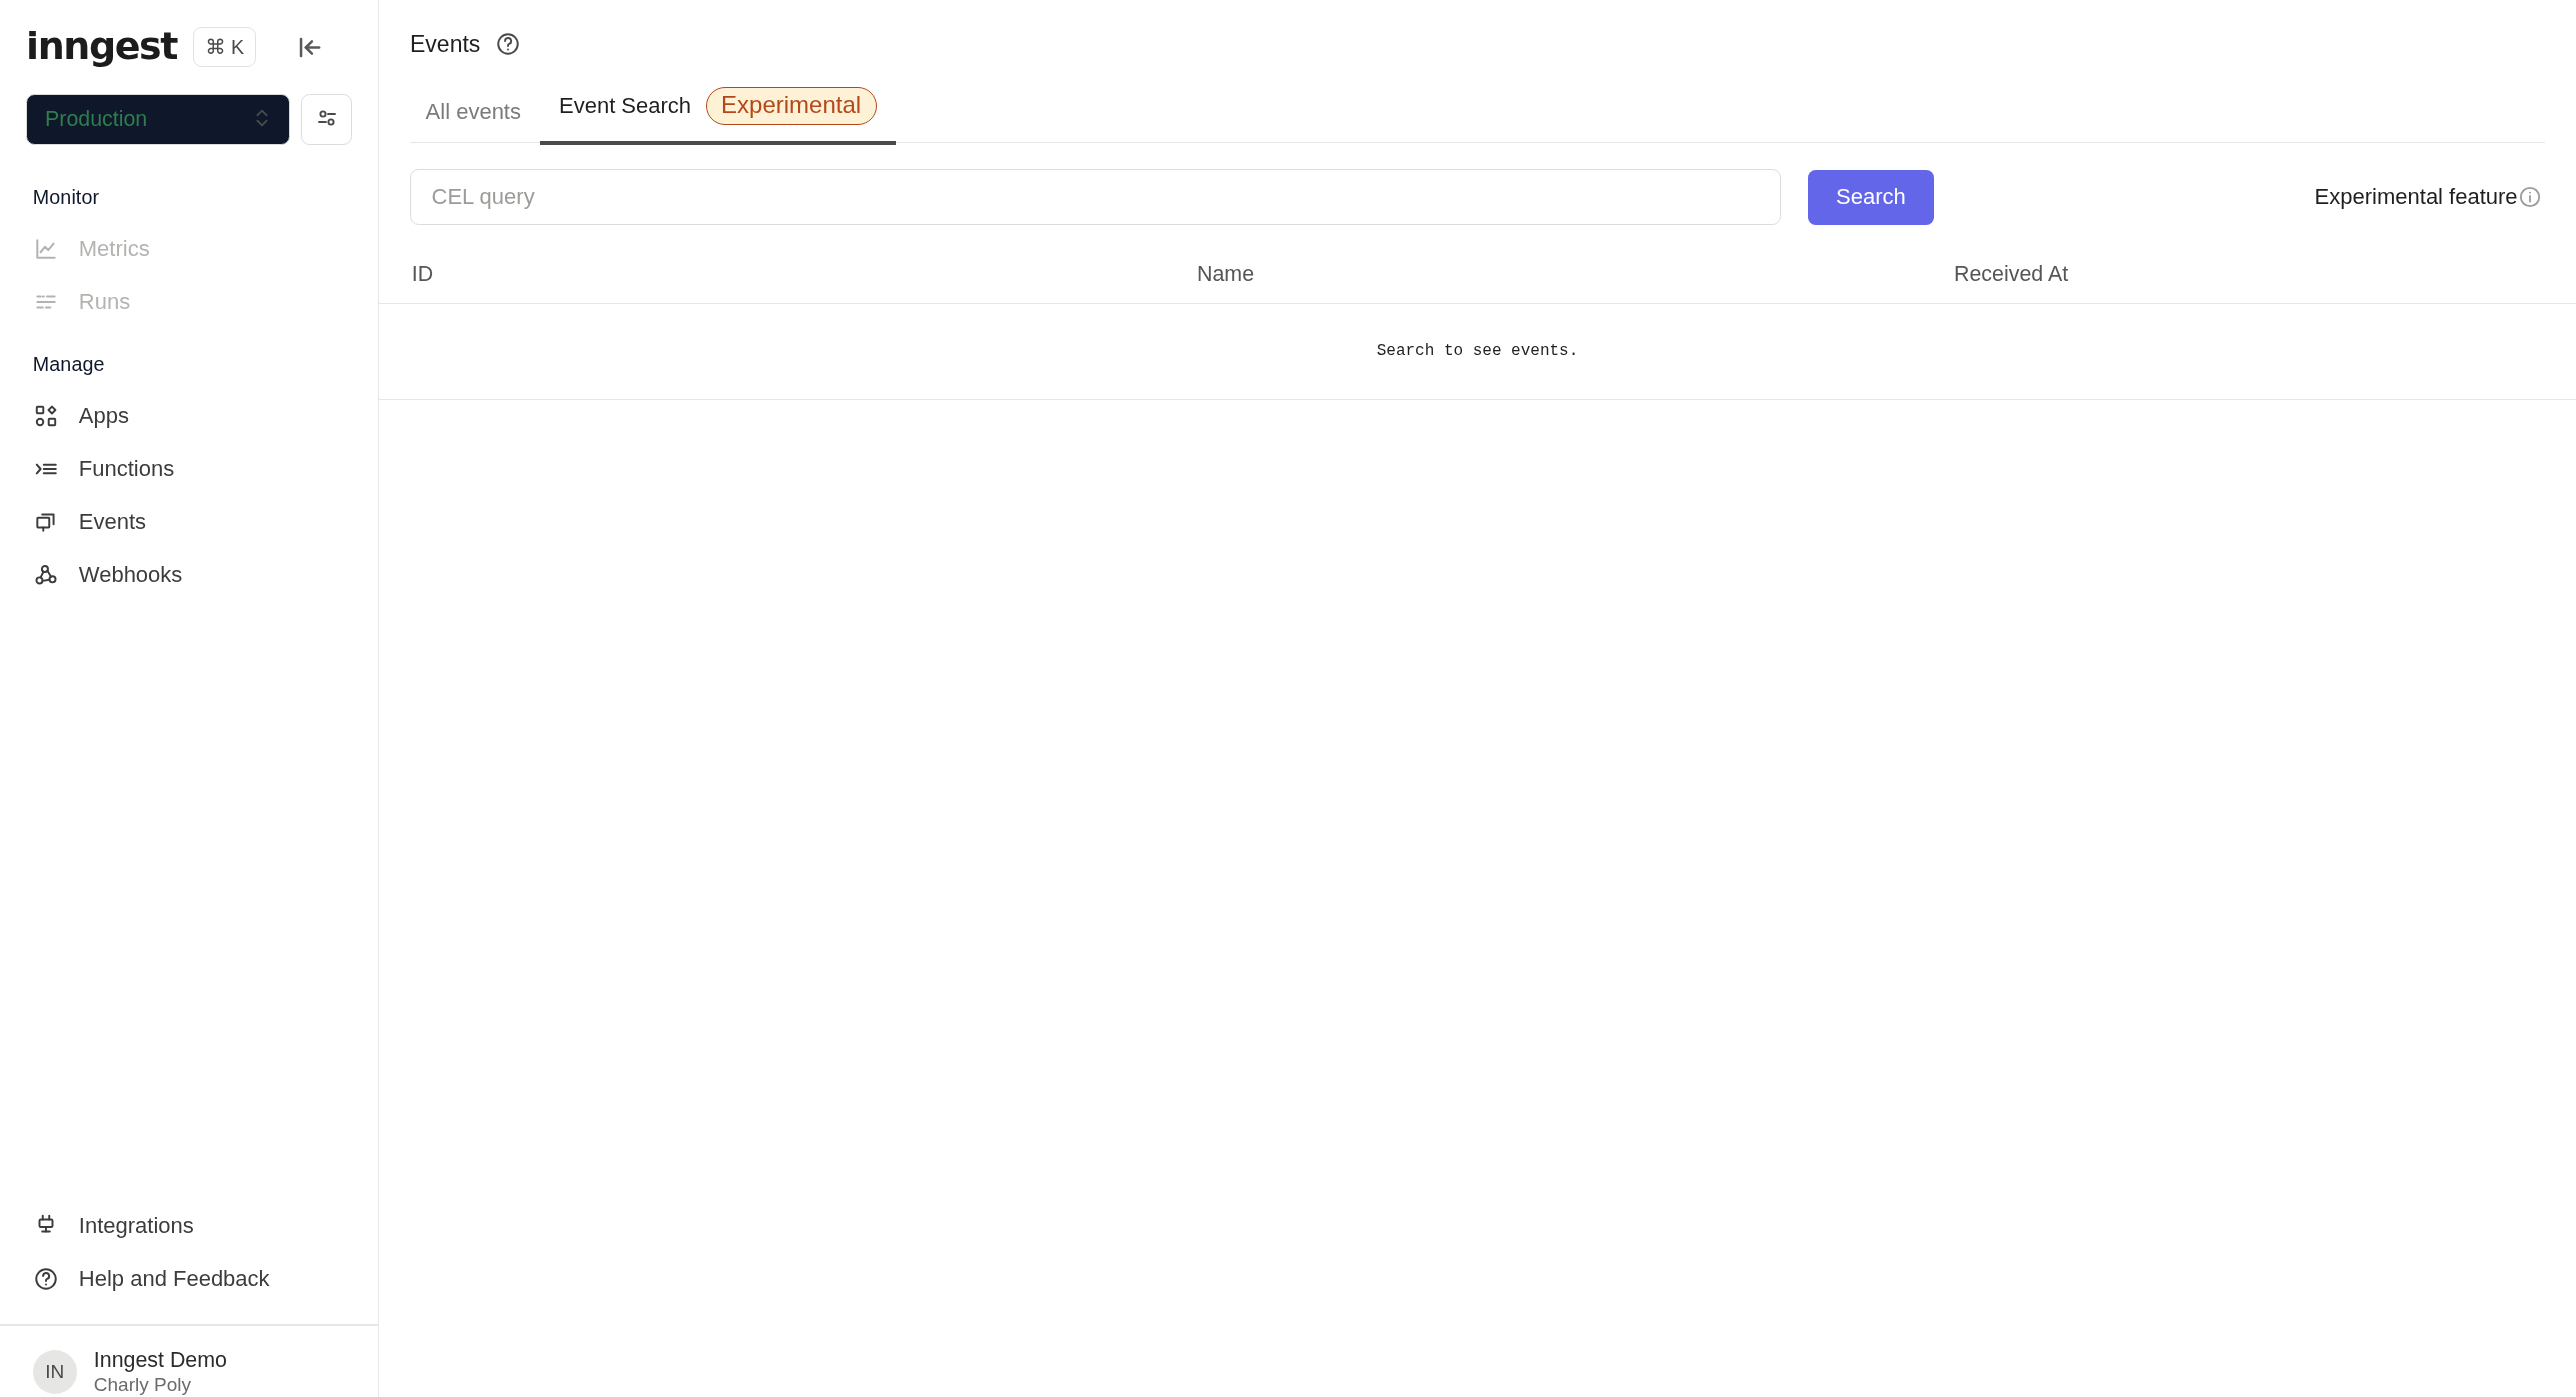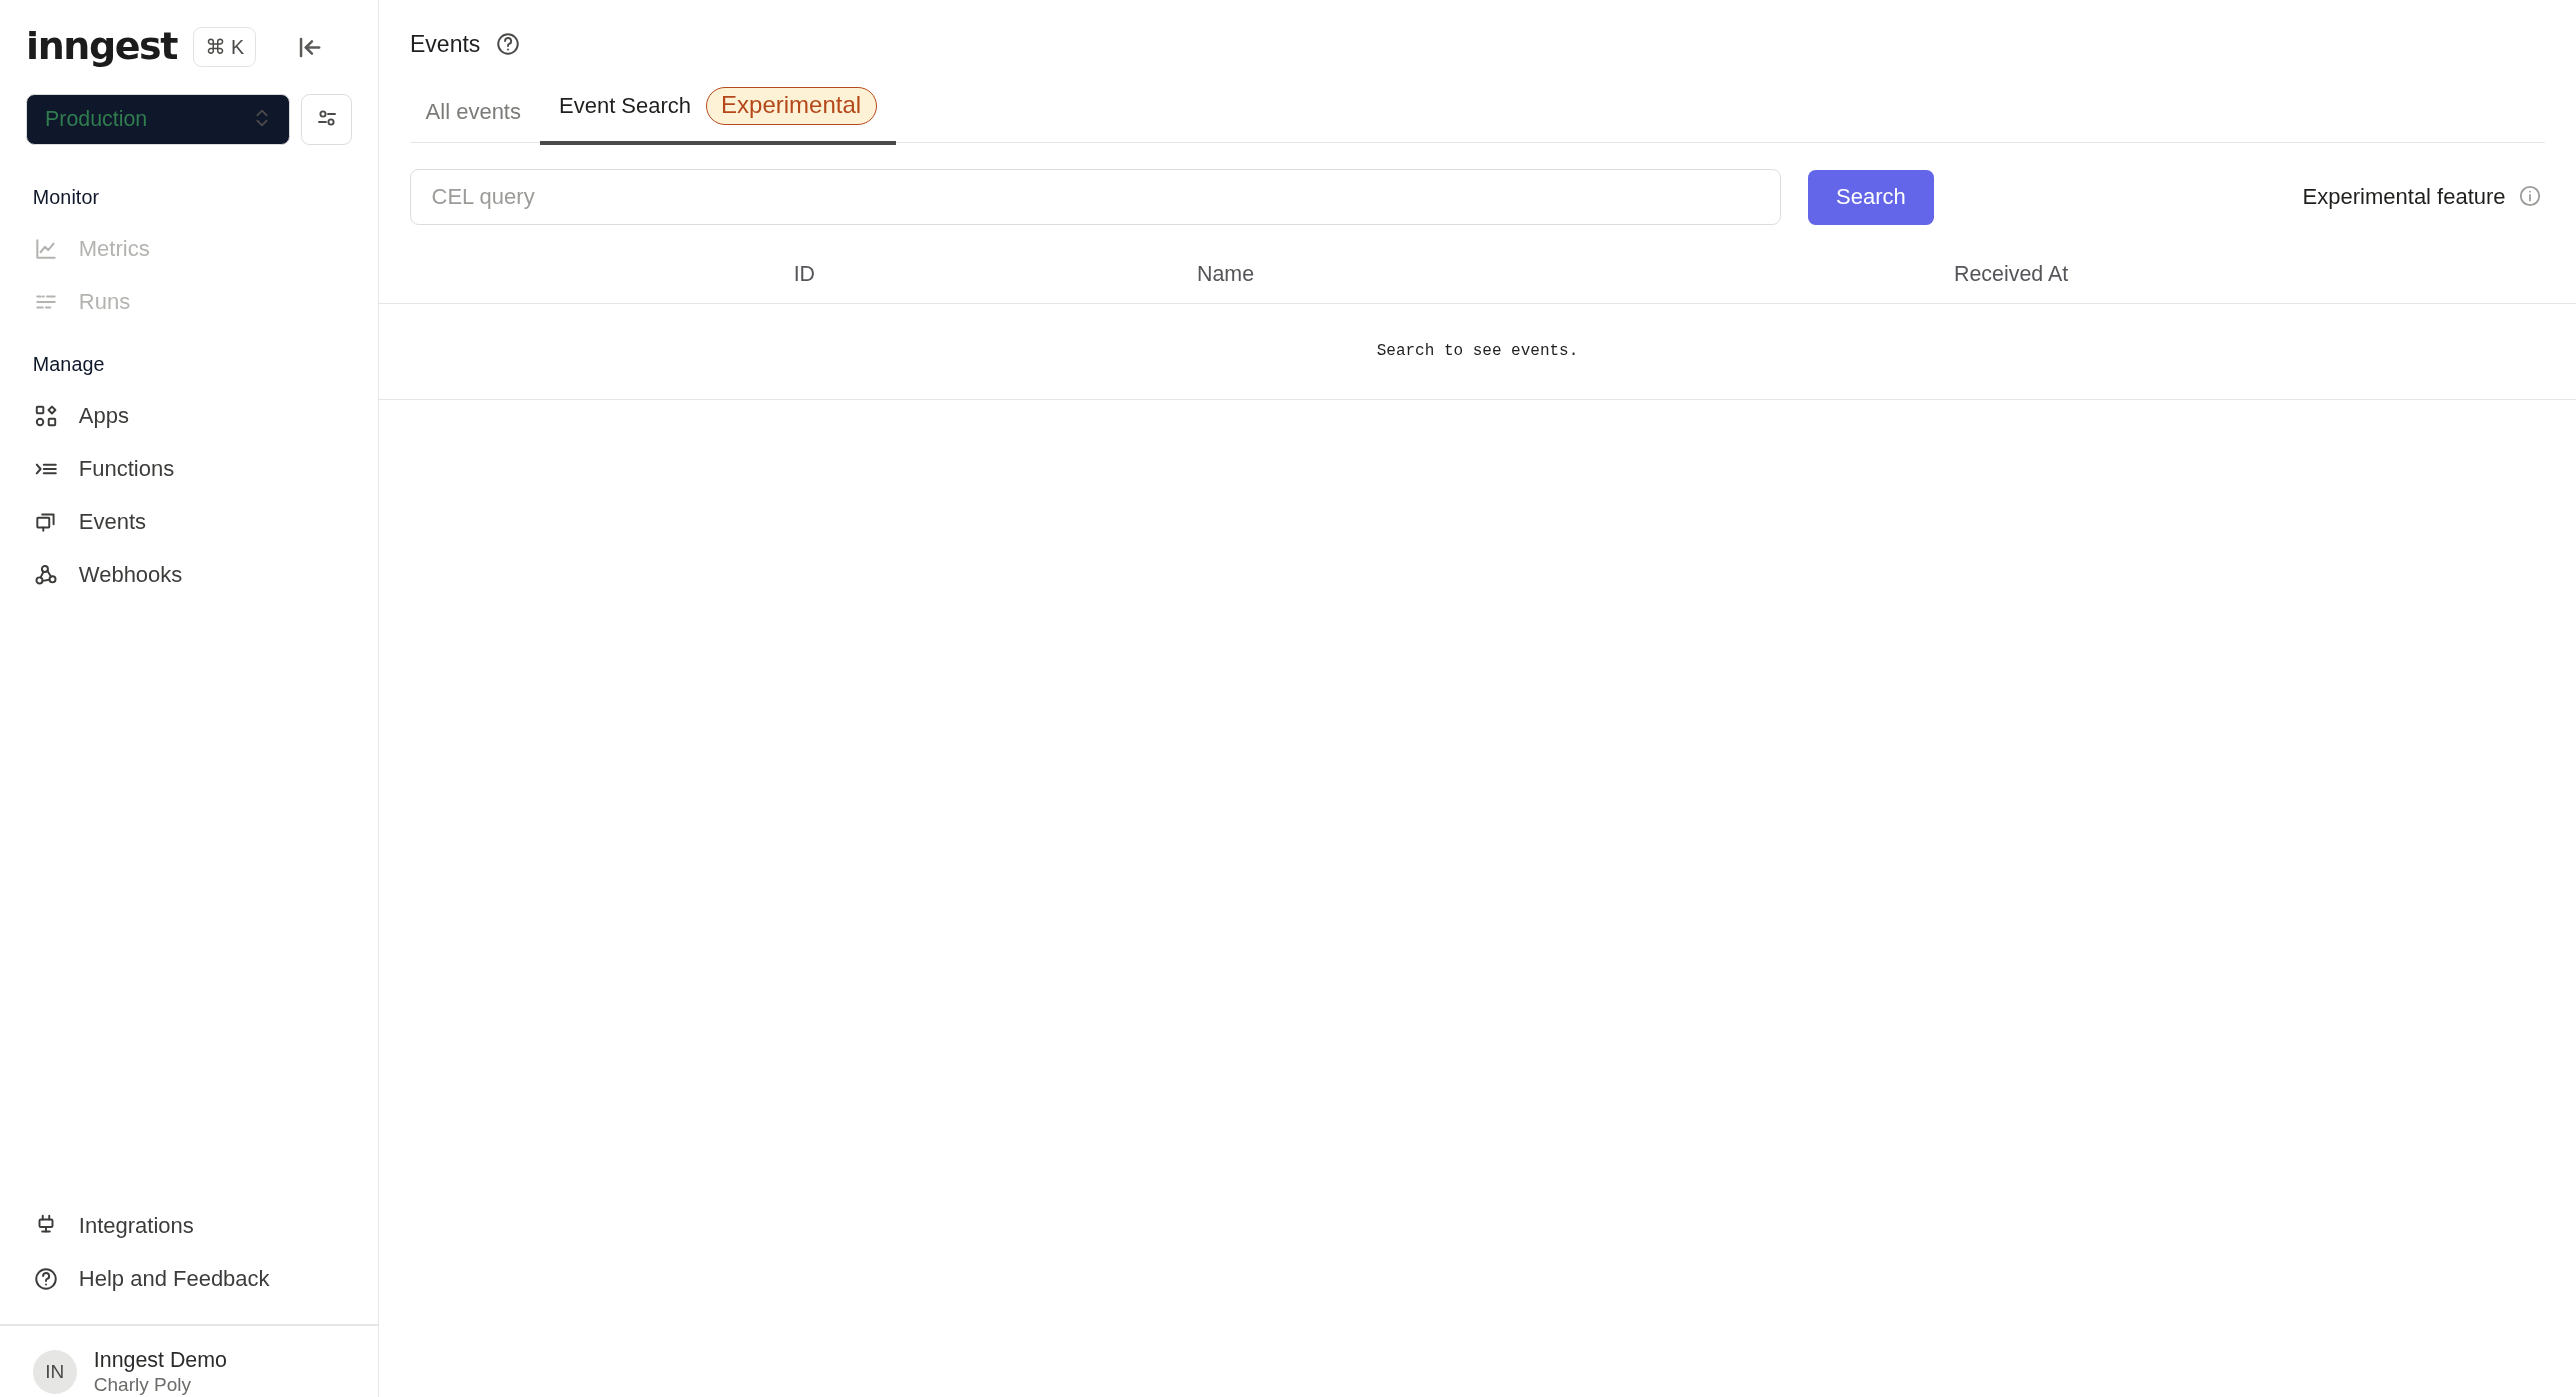--- a/index.html
+++ b/index.html
@@ -243,41 +243,41 @@
     border-radius: 7.7px;
     height: 55px;
     padding: 0 28px;
     font-size: 22px;
     font-family: "Liberation Sans", sans-serif;
     cursor: pointer;
   }
   .exp-feature {
     margin-left: auto;
     display: flex;
-    gap: 12px;
+    align-items: center;
     color: #1f1f1d;
     font-size: 22px;
     padding-right: 3.4px;
   }
   .info-ico { width: 24px; height: 24px; display: flex; cursor: pointer; }
 
   .results-table {
     margin-top: 20.5px;
     width: 100%;
   }
   .tbl-head {
     display: flex;
     align-items: center;
     height: 58px;
     border-bottom: 1.7px solid #e6e6e4;
     padding: 0 31px;
     color: #55555a;
     font-size: 21.4px;
   }
-  .col-id   { flex: 0 0 787px; padding-left: 1.7px; text-align: center; }
+  .col-id   { flex: 0 0 787px; padding-left: 1.7px; }
   .col-name { flex: 0 0 757px; }
   .col-recv { flex: 1 1 auto; }
   .tbl-empty {
     height: 96px;
     display: flex;
     align-items: center;
     justify-content: center;
     border-bottom: 1.7px solid #e6e6e4;
     color: #1f1f1d;
     font-size: 16px;

